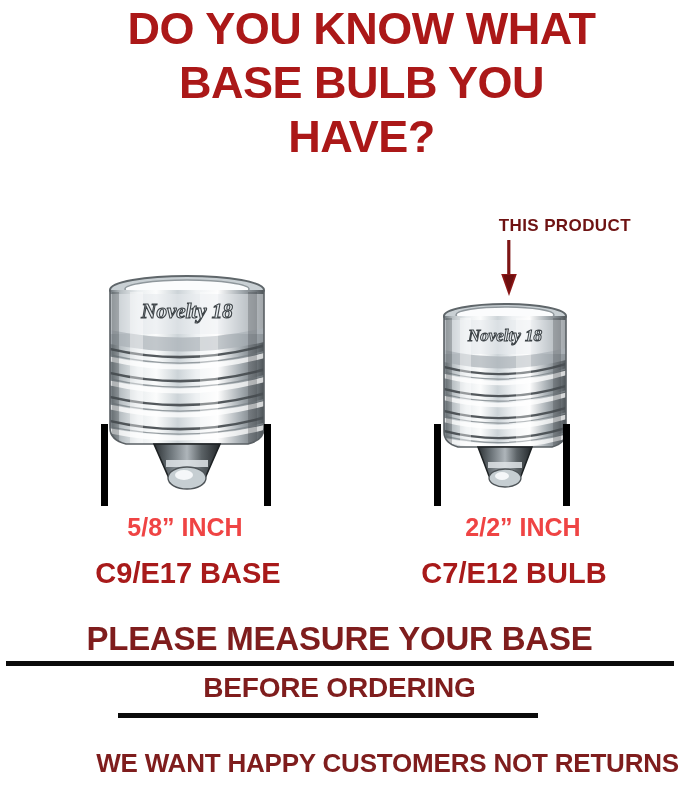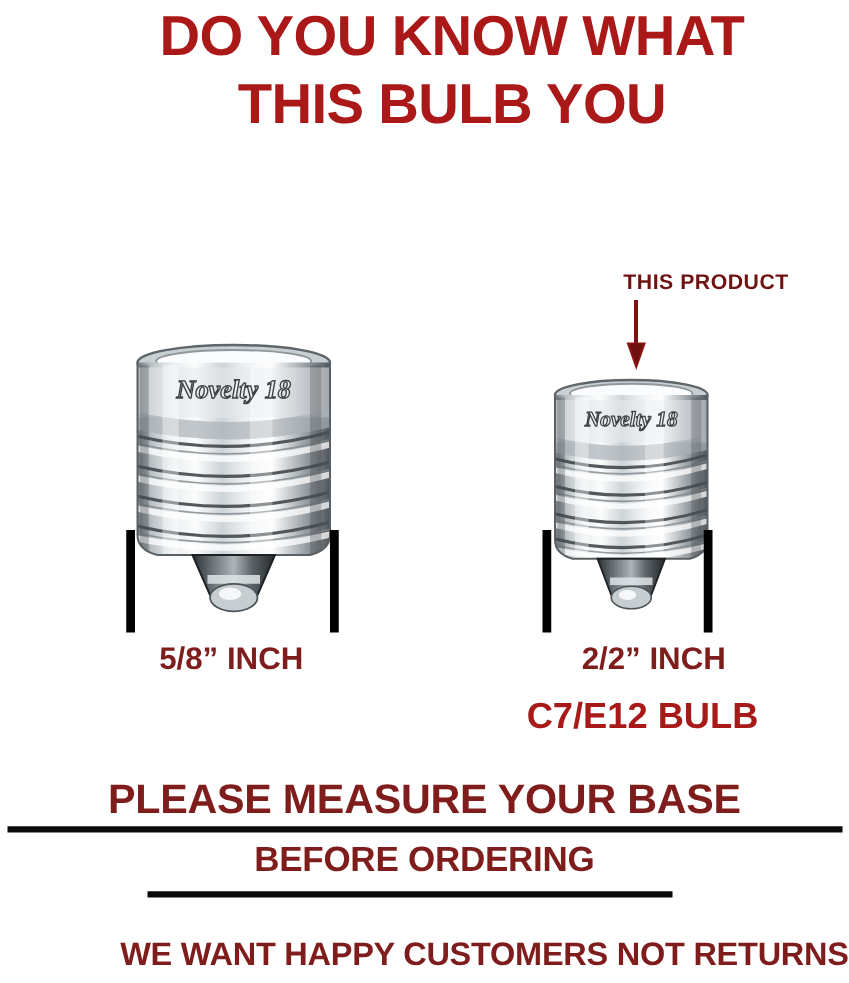--- a/index.html
+++ b/index.html
@@ -74,21 +74,21 @@
   #bar-left-b  { left: 264px; top: 424px; height: 82px; }
   #bar-right-a { left: 434px; top: 424px; height: 82px; }
   #bar-right-b { left: 563px; top: 424px; height: 82px; }
 
   
   .inch-label {
     position: absolute;
     top: 513px;
     font-weight: bold;
     font-size: 25px;
-    color: #7f1d1d;
+    color: #ef4444;
     white-space: nowrap;
     text-align: center;
   }
   #inch-left  { left: 60px;  width: 250px; }
   #inch-right { left: 398px; width: 250px; }
 
   
   .base-label {
     position: absolute;
     top: 557px;
@@ -124,21 +124,22 @@
   #rule-1 { left: 6px;   top: 661px; width: 668px; }
   #rule-2 { left: 118px; top: 713px; width: 420px; }
 </style>
 </head>
 <body>
 
 <div id="page">
 
   <div class="headline">
     <span class="hl-line">DO YOU KNOW WHAT</span>
-    <span class="hl-line">THIS BULB YOU</span>
+    <span class="hl-line">BASE BULB YOU</span>
+    <span class="hl-line">HAVE?</span>
   </div>
 
   <div class="callout-label">THIS PRODUCT</div>
 
   <div class="callout-arrow">
     <svg viewBox="0 0 22 56" width="22" height="56" xmlns="http://www.w3.org/2000/svg">
       <rect x="9.2" y="0" width="3.2" height="40" fill="#7d1414"></rect>
       <polygon points="11,56 3.2,34 18.8,34" fill="#8c1616"></polygon>
       <polygon points="11,52 5.6,35 16.4,35" fill="#6d0f0f"></polygon>
     </svg>
@@ -306,20 +307,21 @@
   </div>
 
   <div class="meas-bar" id="bar-left-a"></div>
   <div class="meas-bar" id="bar-left-b"></div>
   <div class="meas-bar" id="bar-right-a"></div>
   <div class="meas-bar" id="bar-right-b"></div>
 
   <div class="inch-label" id="inch-left">5/8” INCH</div>
   <div class="inch-label" id="inch-right">2/2” INCH</div>
 
+  <div class="base-label" id="base-left">C9/E17 BASE</div>
   <div class="base-label" id="base-right">C7/E12 BULB</div>
 
   <div class="instr" id="instr-1">PLEASE MEASURE YOUR BASE</div>
   <div class="rule" id="rule-1"></div>
 
   <div class="instr" id="instr-2">BEFORE ORDERING</div>
   <div class="rule" id="rule-2"></div>
 
   <div class="instr" id="instr-3">WE WANT HAPPY CUSTOMERS NOT RETURNS</div>
 

